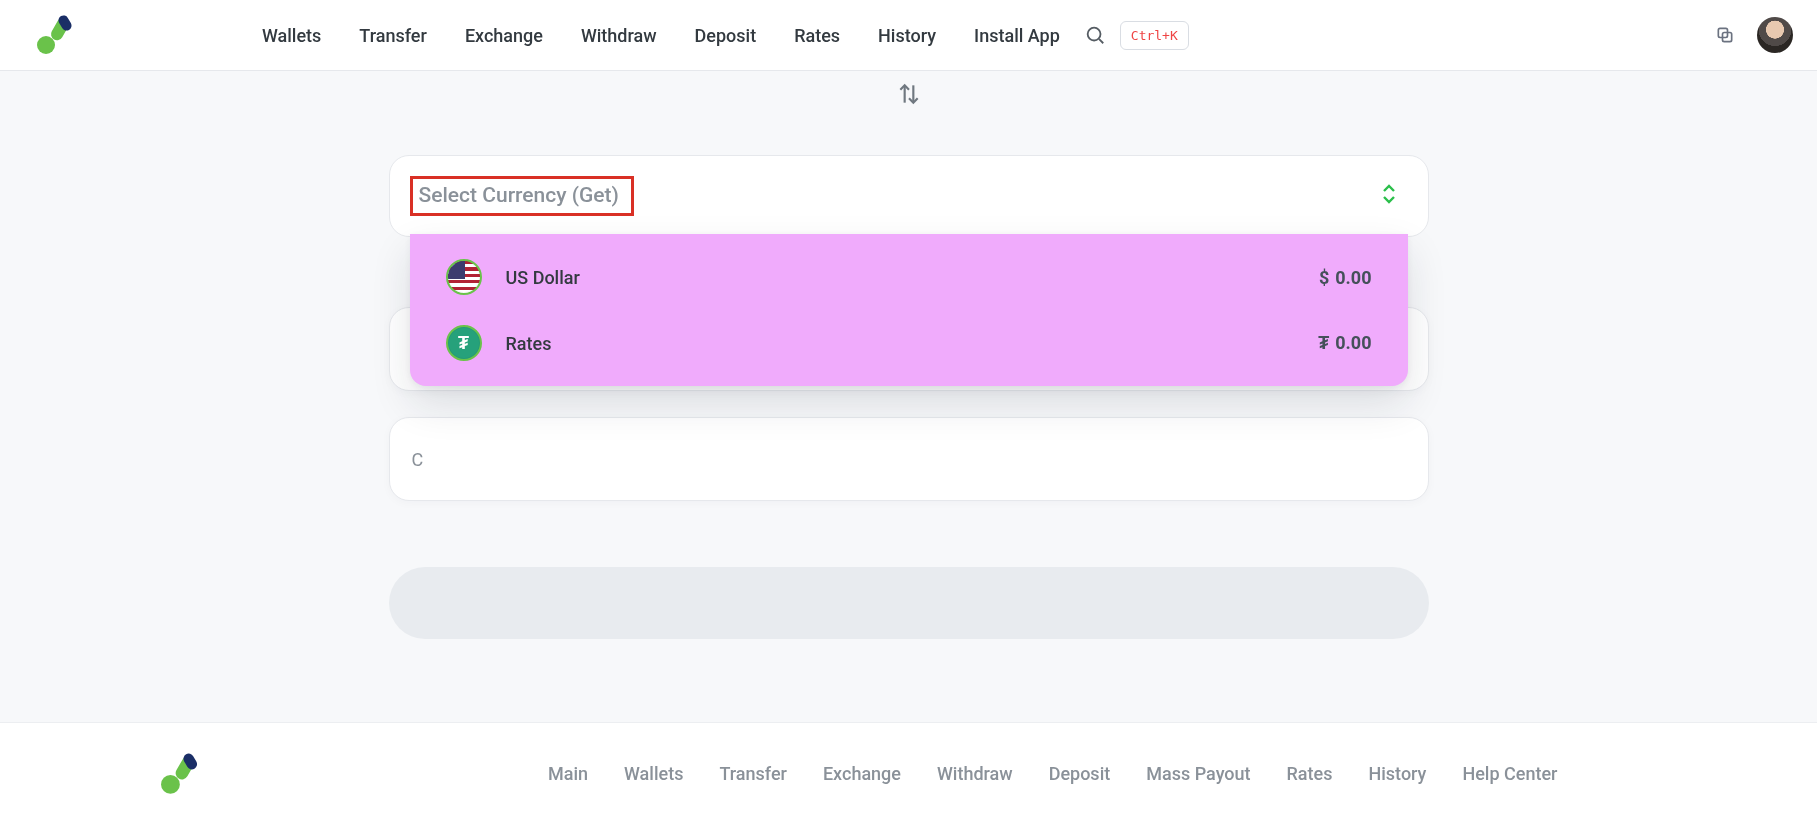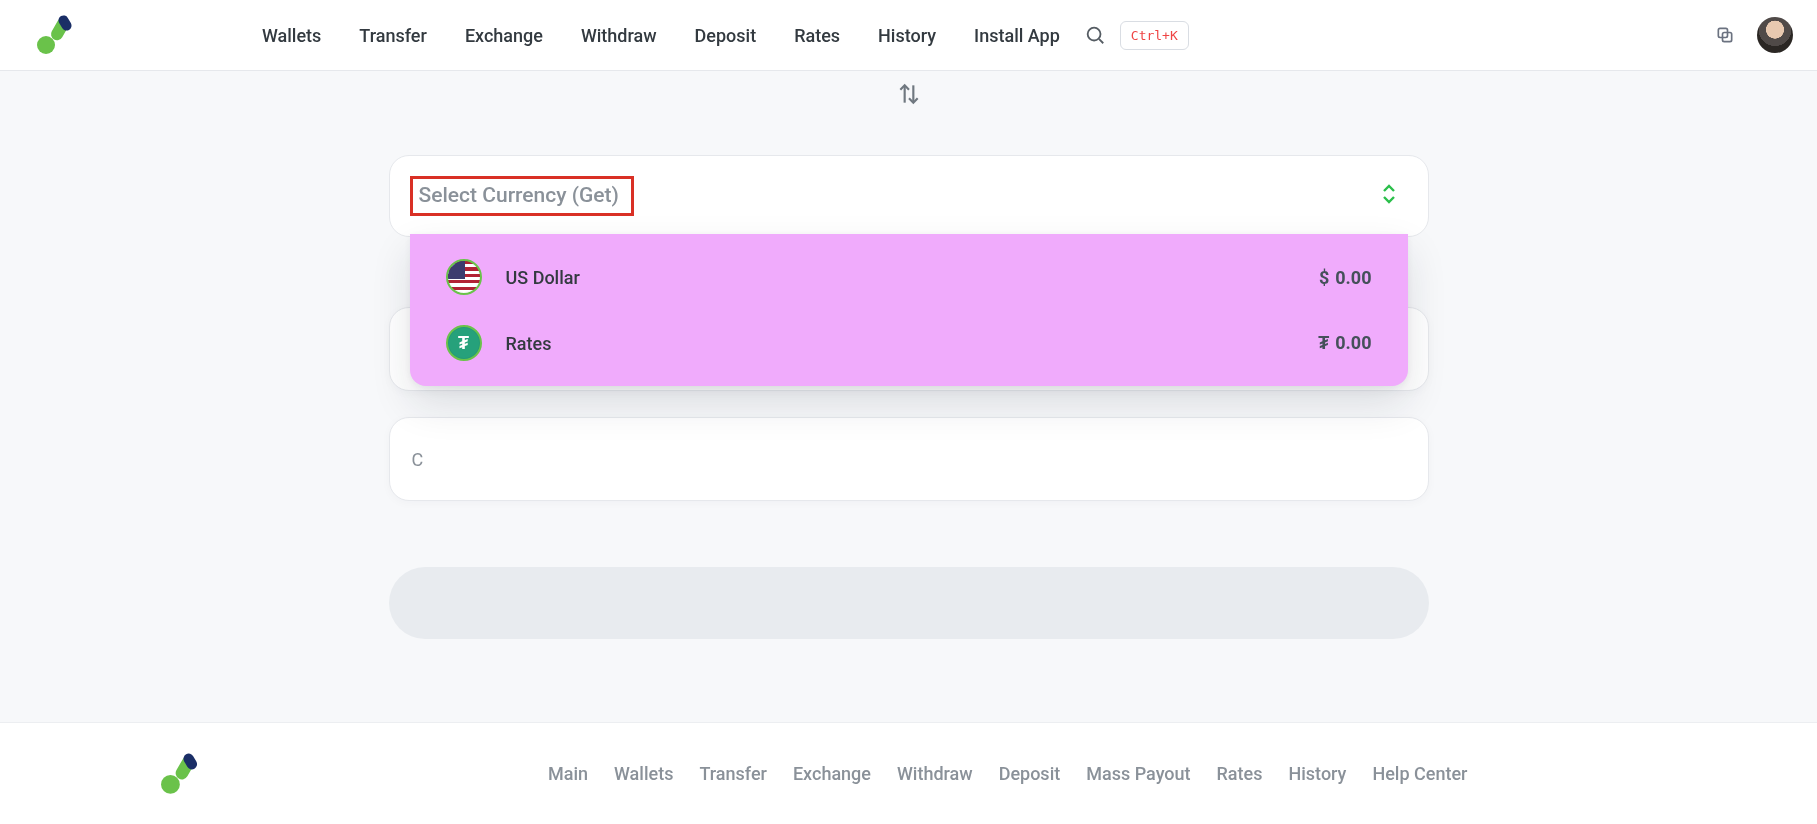--- a/index.html
+++ b/index.html
@@ -185,21 +185,21 @@
     position: absolute;
     left: 0; right: 0; bottom: 0;
     height: 102px;
     background: #fff;
     border-top: 1px solid #eceef1;
     display:flex; align-items:center;
     padding: 0 160px;
     gap: 60px;
   }
   .footer .flogo { width:48px; height:42px; }
-  .footer-nav { display:flex; gap: 26px; margin-left: 280px;}
+  .footer-nav { display:flex; gap: 36px; margin-left: 280px;}
   .footer-nav a {
     color: #8a9199;
     font-size: 18px;
     text-decoration: none;
     cursor:pointer;
     font-weight: 500;
   }
 </style>
 </head>
 <body>

